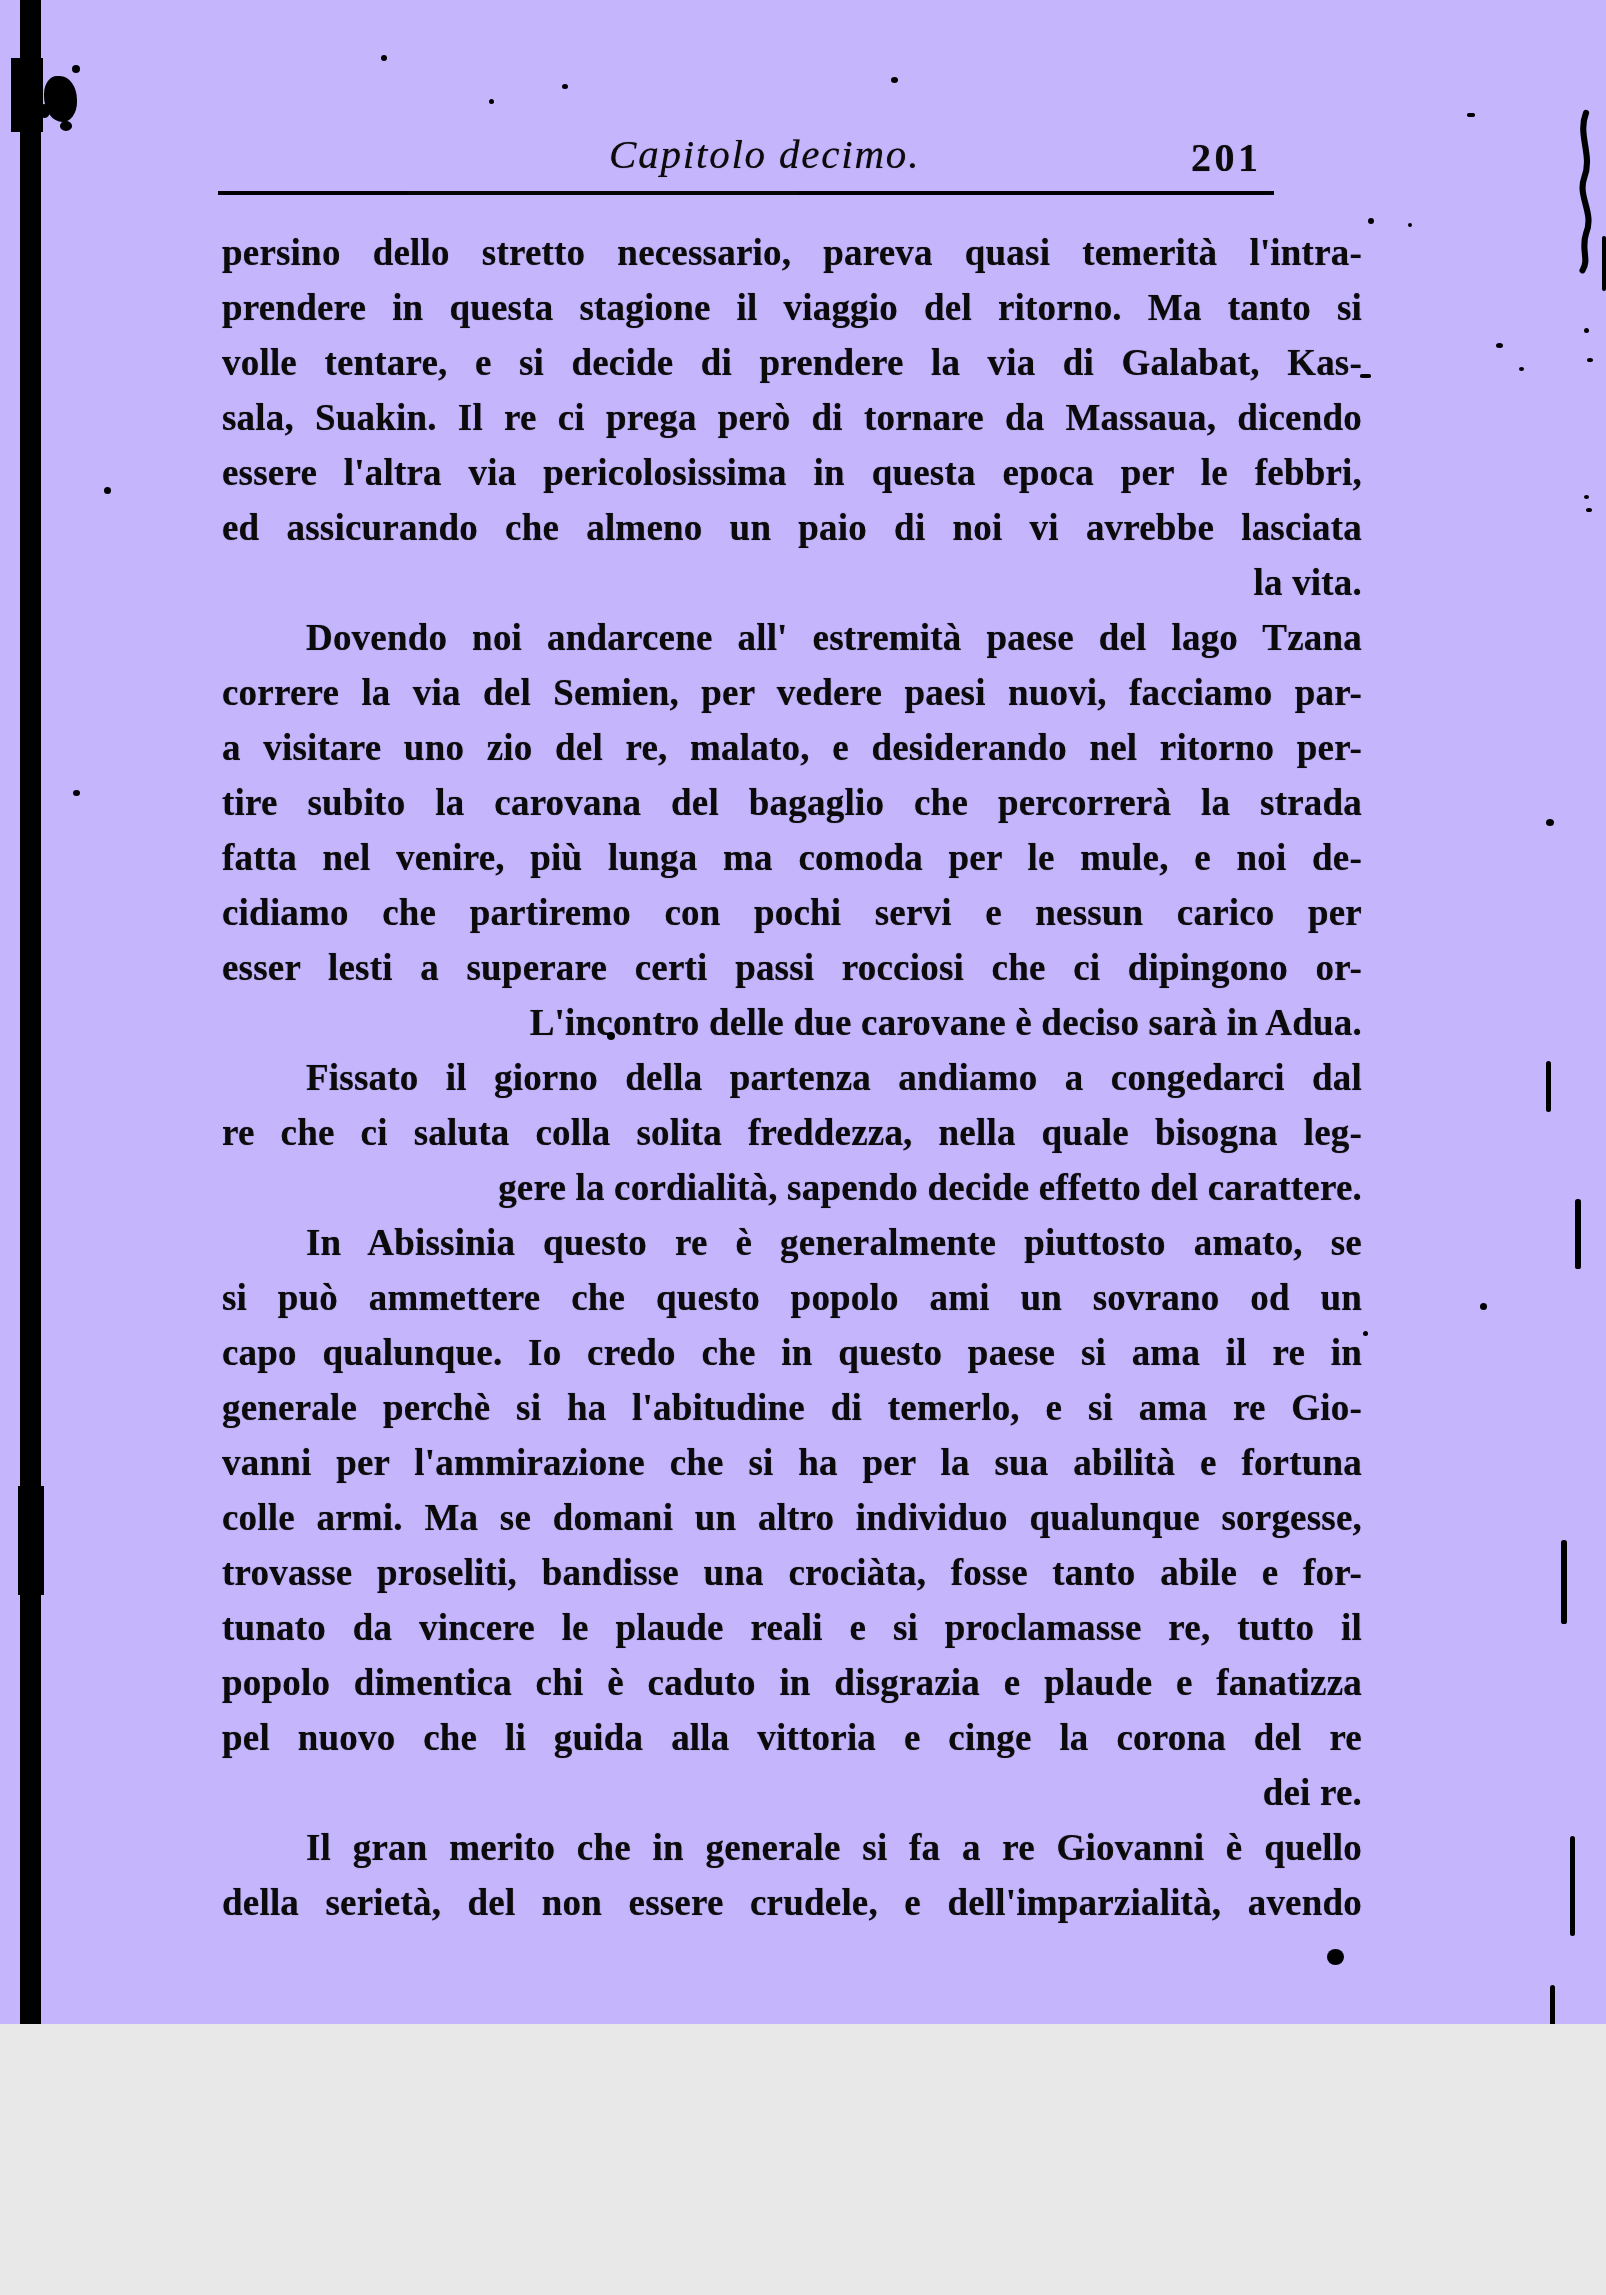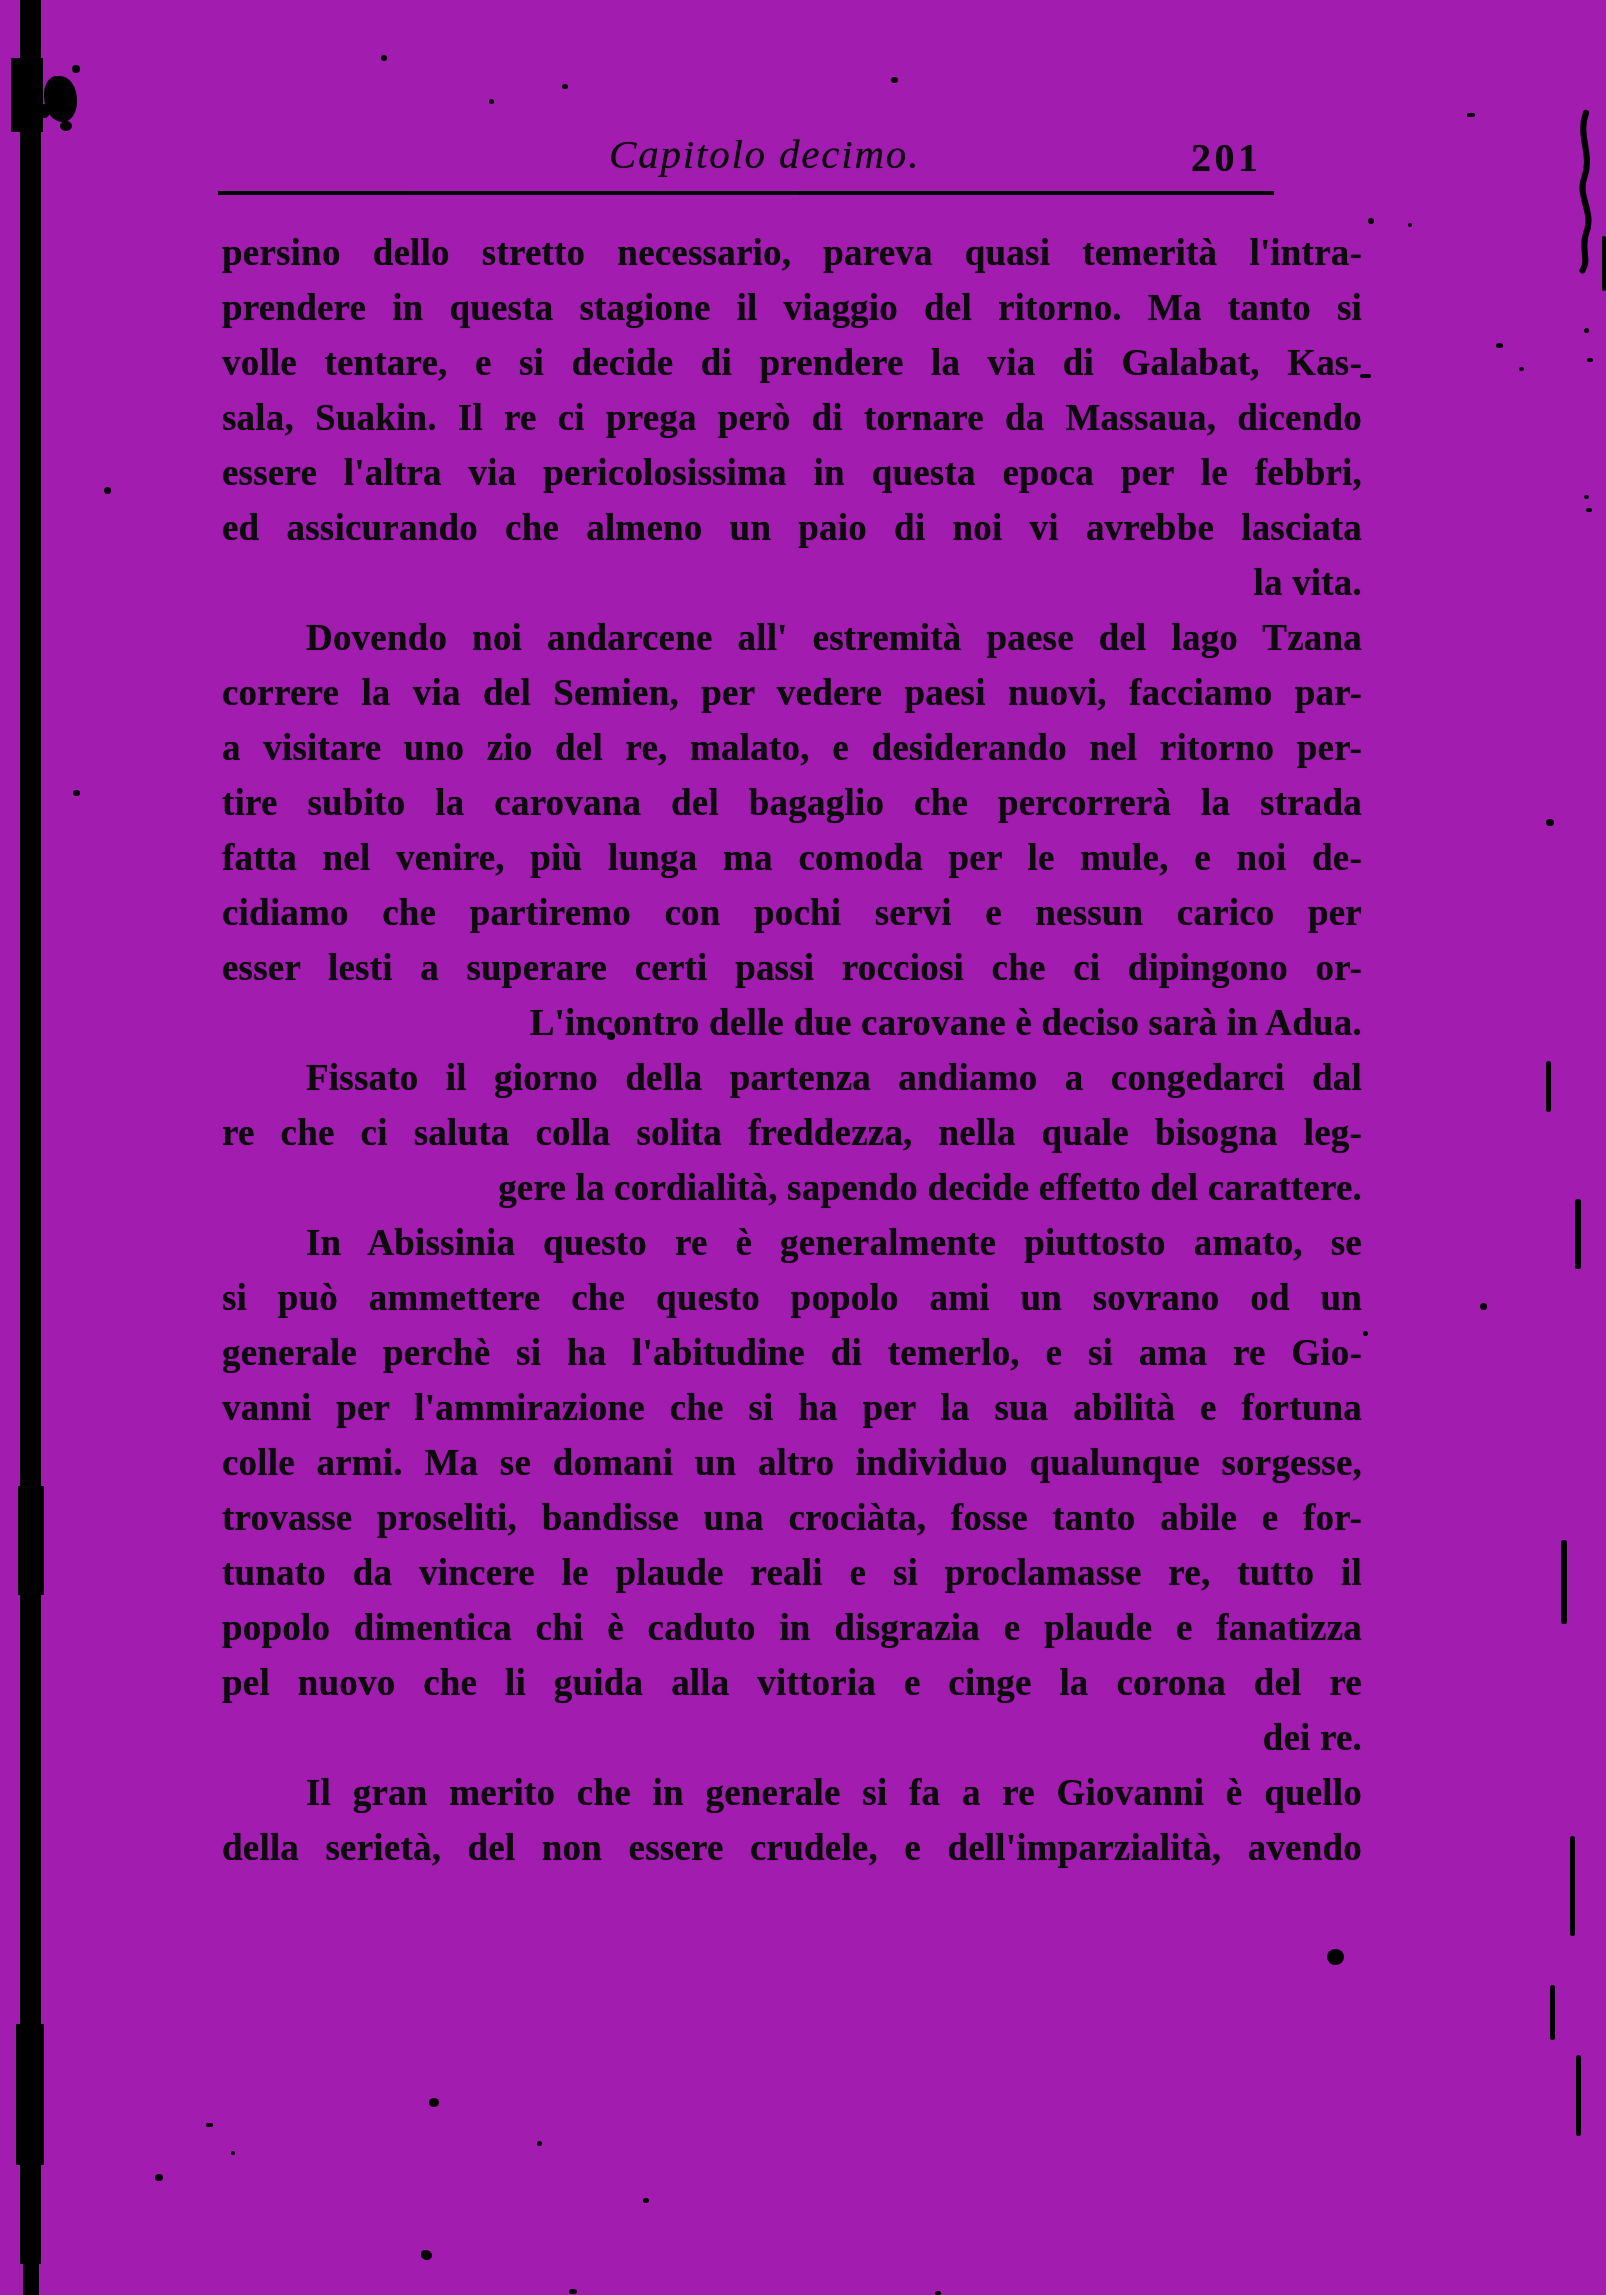--- a/index.html
+++ b/index.html
@@ -1,21 +1,21 @@
 <!DOCTYPE html>
 <html style="font-size:14px"><head>
 <meta charset="utf-8">
 <title>Capitolo decimo — 201</title>
 <style>
   html, body { margin: 0; padding: 0; background: #e8e8e8; }
   .page {
     position: relative;
     width: 1606px;
-    height: 2295px;
-    background: #a21caf;
+    height: 2024px;
+    background: #c4b5fd;
     overflow: hidden;
     font-family: "Liberation Serif", serif;
     color: #0b0b0b;
   }
 
   
   .gutter { position: absolute; left: 20px; top: 0; width: 21px; height: 2264px; background: #000; }
   .gutter-stub { position: absolute; left: 23px; top: 2264px; width: 16px; height: 32px; background: #000; }
   .bulge { position: absolute; background: #000; }
   .ink-blob { position: absolute; background: #000; }
@@ -89,20 +89,21 @@
       <div class="line j">tire subito la carovana del bagaglio che percorrerà la strada</div>
       <div class="line j">fatta nel venire, più lunga ma comoda per le mule, e noi de-</div>
       <div class="line j">cidiamo che partiremo con pochi servi e nessun carico per</div>
       <div class="line j">esser lesti a superare certi passi rocciosi che ci dipingono or-</div>
       <div class="line nl ind">L'incontro delle due carovane è deciso sarà in Adua.</div>
       <div class="line j ind">Fissato il giorno della partenza andiamo a congedarci dal</div>
       <div class="line j">re che ci saluta colla solita freddezza, nella quale bisogna leg-</div>
       <div class="line nl">gere la cordialità, sapendo decide effetto del carattere.</div>
       <div class="line j ind">In Abissinia questo re è generalmente piuttosto amato, se</div>
       <div class="line j">si può ammettere che questo popolo ami un sovrano od un</div>
+      <div class="line j">capo qualunque. Io credo che in questo paese si ama il re in</div>
       <div class="line j">generale perchè si ha l'abitudine di temerlo, e si ama re Gio-</div>
       <div class="line j">vanni per l'ammirazione che si ha per la sua abilità e fortuna</div>
       <div class="line j">colle armi. Ma se domani un altro individuo qualunque sorgesse,</div>
       <div class="line j">trovasse proseliti, bandisse una crociàta, fosse tanto abile e for-</div>
       <div class="line j">tunato da vincere le plaude reali e si proclamasse re, tutto il</div>
       <div class="line j">popolo dimentica chi è caduto in disgrazia e plaude e fanatizza</div>
       <div class="line j">pel nuovo che li guida alla vittoria e cinge la corona del re</div>
       <div class="line nl">dei re.</div>
       <div class="line j ind">Il gran merito che in generale si fa a re Giovanni è quello</div>
       <div class="line j">della serietà, del non essere crudele, e dell'imparzialità, avendo</div>

